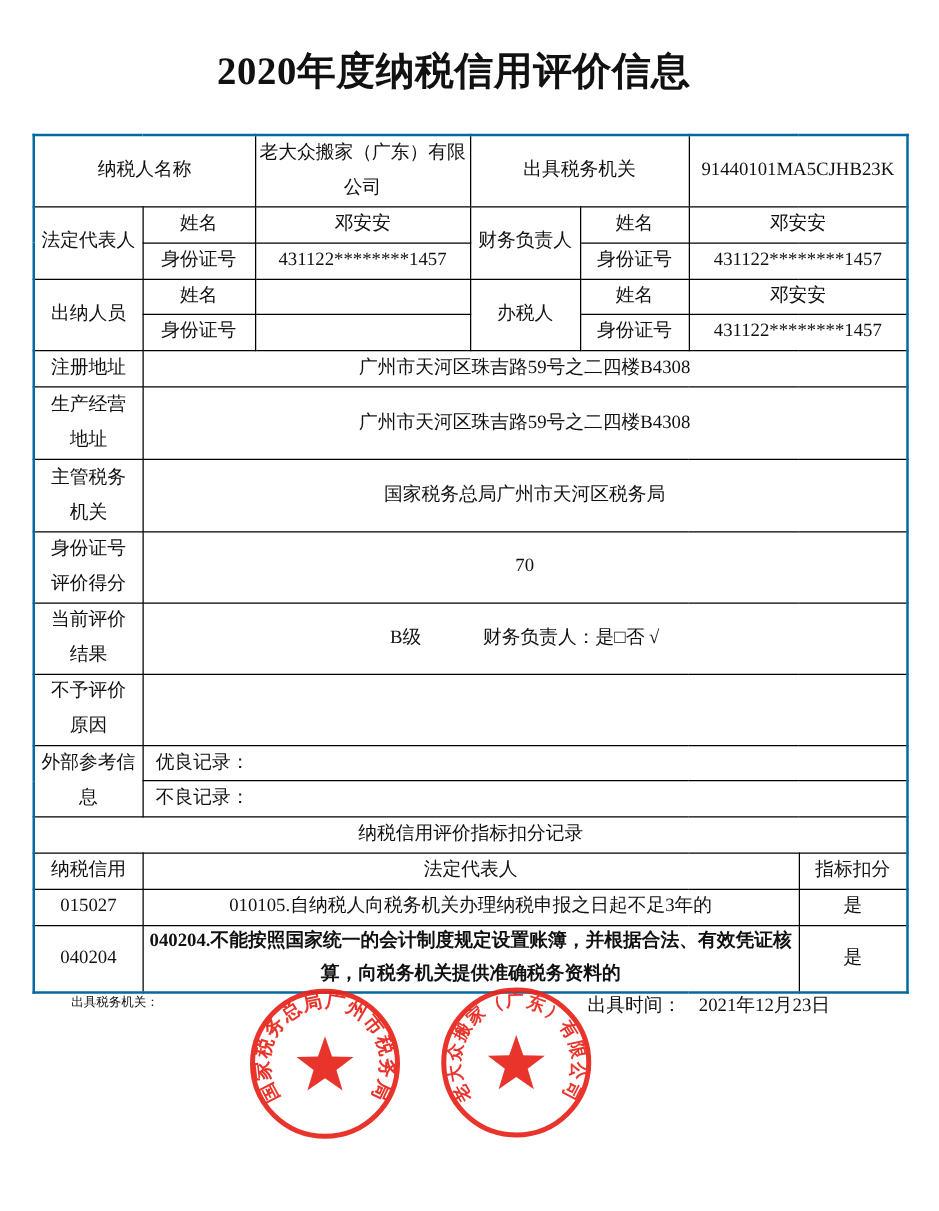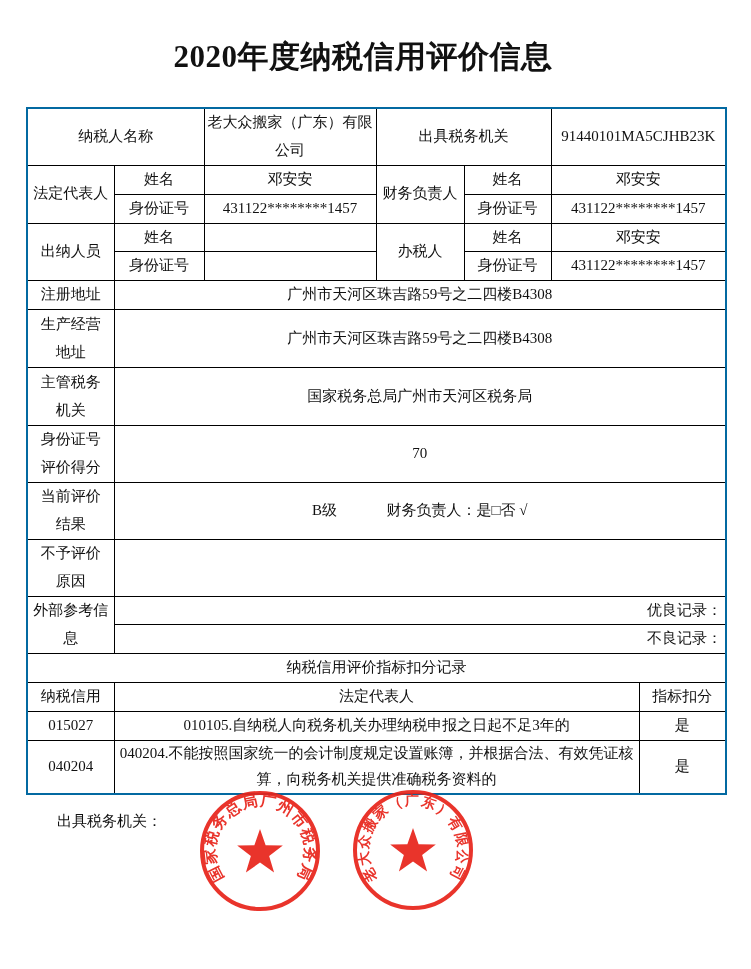--- a/index.html
+++ b/index.html
@@ -5,24 +5,24 @@
   html,body{margin:0;padding:0;background:#fff;}
   .page{position:relative;width:751px;height:969px;background:#fff;overflow:hidden;
         font-family:"Liberation Serif","DejaVu Serif",serif;color:#111;}
   .doc-title{position:absolute;top:36px;left:0;width:676px;text-align:center;
              font-size:31px;font-weight:bold;letter-spacing:0.5px;padding-left:25px;}
   table.main{position:absolute;left:26px;top:107px;width:699px;border-collapse:collapse;
              table-layout:fixed;border:2px solid #0369a1;}
   td{border:1px solid #000;font-size:15px;text-align:center;vertical-align:middle;
      padding:0 3px;line-height:1.85;overflow:hidden;}
   td.pre{white-space:pre-line;}
-  td.left{text-align:right;padding-left:20px;}
+  td.left{text-align:left;padding-left:10px;}
   tr.h57{height:57px} tr.h58{height:58px} tr.h56{height:56px} tr.h53{height:53px}
   tr.h29{height:29px} tr.h28{height:28px}
-  .footer-issuer{position:absolute;left:57px;top:812px;font-size:15px;}
+  .footer-issuer{position:absolute;left:57px;top:795px;font-size:10px;}
   .footer-time{position:absolute;left:470px;top:795px;font-size:15px;}
   .footer-time .val{margin-left:14px;}
   .stamp{position:absolute;opacity:0.92;}
   #stamp1{left:197px;top:789px;width:126px;height:124px;}
   #stamp2{left:349px;top:788px;width:128px;height:124px;}
 </style>
 </head>
 <body>
 
 <div class="page">
@@ -122,27 +122,30 @@
         <td colspan="5">法定代表人</td>
         <td>指标扣分</td>
       </tr>
       <tr class="h29">
         <td>015027</td>
         <td colspan="5">010105.自纳税人向税务机关办理纳税申报之日起不足3年的</td>
         <td>是</td>
       </tr>
       <tr class="h53">
         <td>040204</td>
-        <td colspan="5" style="line-height:1.7;">040204.不能按照国家统一的会计制度规定设置账簿，并根据合法、有效凭证核算，向税务机关提供准确税务资料的</td>
+        <td colspan="5" style="line-height:1.7;font-weight:bold;">040204.不能按照国家统一的会计制度规定设置账簿，并根据合法、有效凭证核算，向税务机关提供准确税务资料的</td>
         <td>是</td>
       </tr>
     </tbody>
   </table>
 
   <div class="footer-issuer">出具税务机关：</div>
+  <div class="footer-time">
+    <span>出具时间：</span><span class="val">2021年12月23日</span>
+  </div>
 
   <svg id="stamp1" class="stamp" viewBox="0 0 126 124">
     <circle cx="63" cy="62" r="58" fill="none" stroke="#e8231a" stroke-width="4"></circle>
     <polygon points="63,40 68.64,56.23 85.83,56.58 72.13,66.97 77.11,83.42 63,73.6 48.89,83.42 53.87,66.97 40.17,56.58 57.36,56.23" fill="#e8231a"></polygon>
     <path id="arc1" d="M 28.5 90.9 A 45 45 0 1 1 97.5 90.9" fill="none" stroke="none"></path>
     <text fill="#e8231a" font-size="15.5" font-weight="bold">
       <textPath href="#arc1" startOffset="2" textLength="198" lengthAdjust="spacing">国家税务总局广州市税务局</textPath>
     </text>
   </svg>
 

